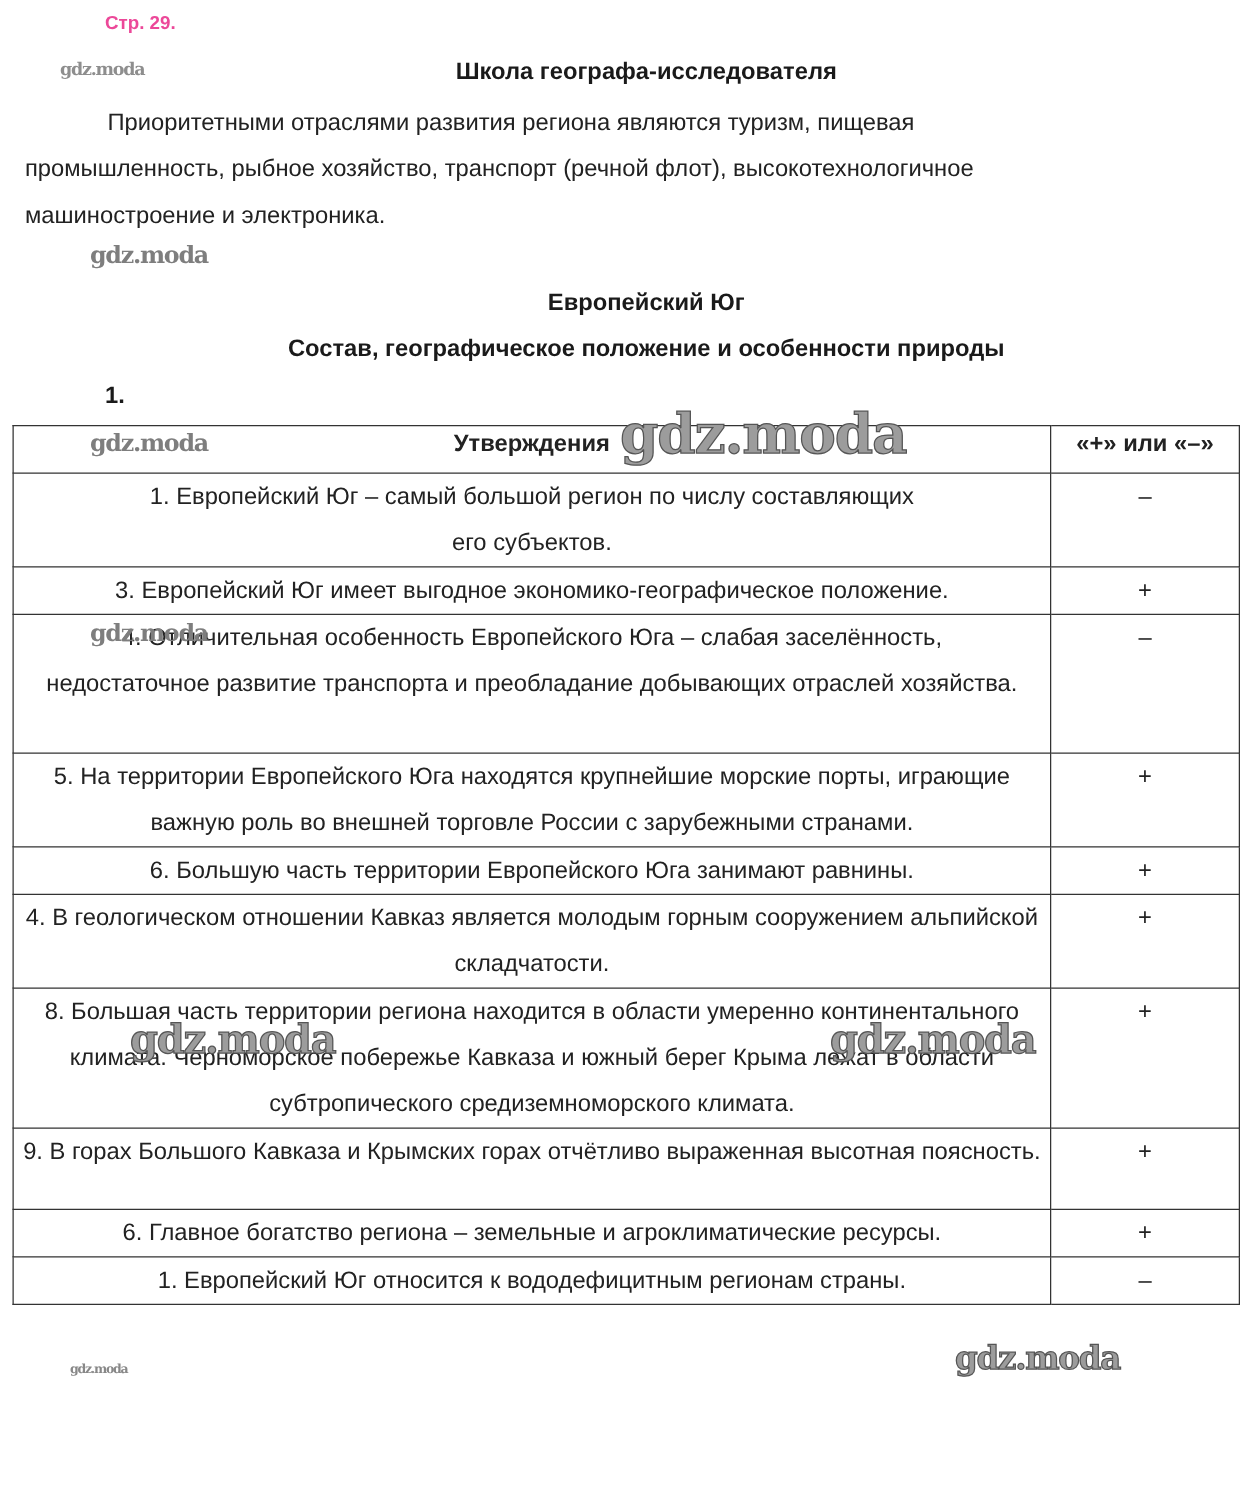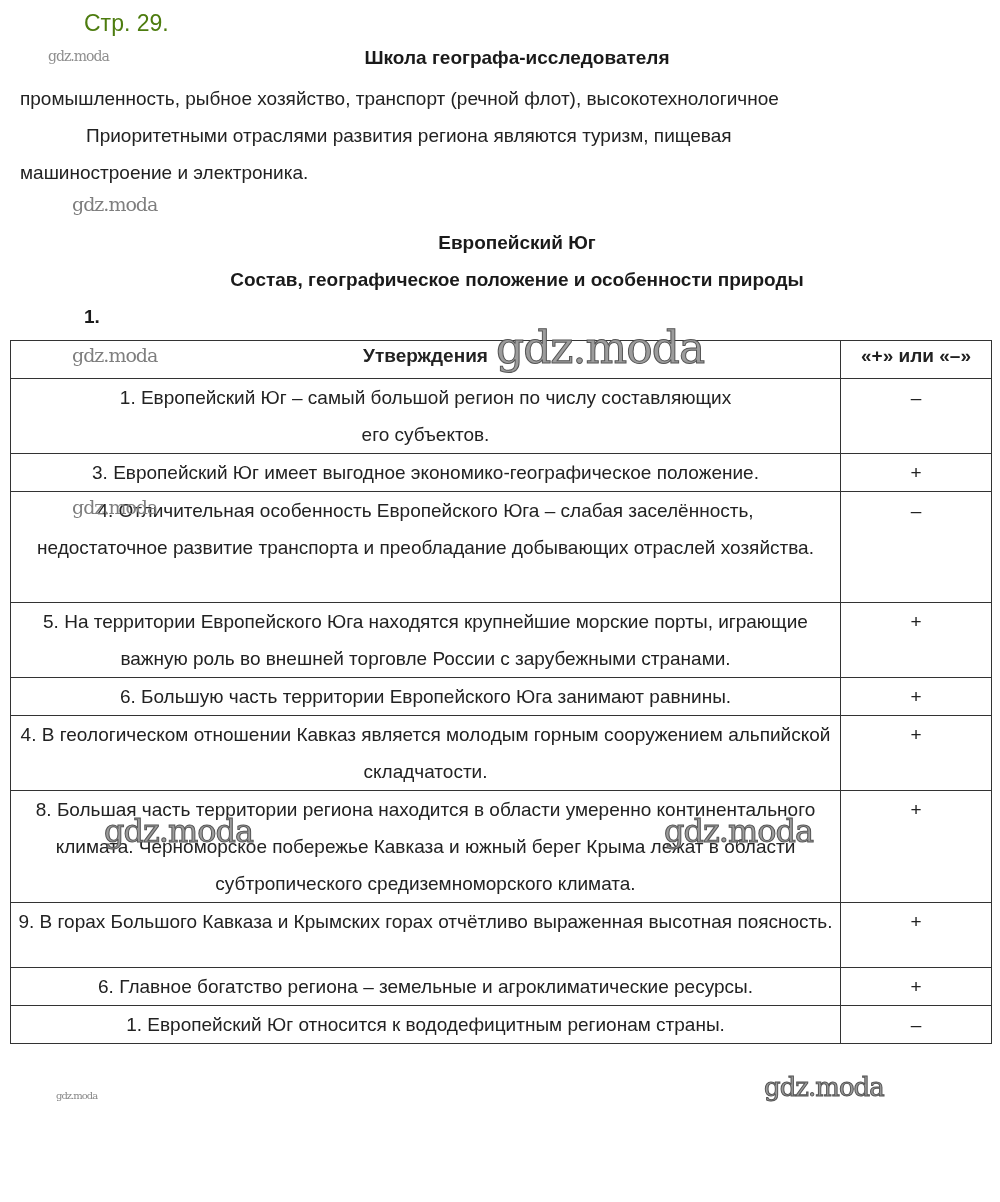--- a/index.html
+++ b/index.html
@@ -1,21 +1,21 @@
 <!DOCTYPE html>
 <html><head>
   <meta charset="utf-8">
   <style>
     html, body { margin: 0; padding: 0; background: #ffffff; }
     body {
       width: 1000px; height: 1202px; position: relative; overflow: hidden;
       font-family: "Liberation Sans", sans-serif; color: #222222;
     }
     .abs { position: absolute; white-space: nowrap; }
-    .page-num { left: 84px; top: 10px; font-size: 23px; font-weight: normal; color: #4d7c0f; }
+    .page-num { left: 84px; top: 10px; font-size: 15px; font-weight: bold; color: #ec4899; }
     .section-title { left: 0; width: 1034px; top: 47px; text-align: center; font-size: 19px; font-weight: bold; color: #1a1a1a; }
     .para { left: 20px; top: 80px; width: 900px; font-size: 19px; line-height: 37px; white-space: normal; }
     .para .line { display: block; white-space: nowrap; }
     .para .line.indent { padding-left: 66px; }
     .region-title { left: 0; width: 1034px; top: 232px; text-align: center; font-size: 19px; font-weight: bold; color: #1a1a1a; }
     .subsection-title { left: 0; width: 1034px; top: 269px; text-align: center; font-size: 19px; font-weight: bold; color: #1a1a1a; }
     .task-num { left: 84px; top: 306px; font-size: 19px; font-weight: bold; color: #1a1a1a; }
 
     table.statements {
       position: absolute; left: 10px; top: 340px; width: 981px;
@@ -25,35 +25,35 @@
     table.statements td, table.statements th {
       border: 1.5px solid #333333; padding: 0; vertical-align: top; text-align: center;
       line-height: 37px;
     }
     table.statements th { font-weight: bold; height: 37px; line-height: 30px; }
     col.c1 { width: 830px; }
     col.c2 { width: 151px; }
     .stmt-text { display: block; padding: 0 6px; }
     .mark { display: block; }
 
-    .wm { position: absolute; font-family: "DejaVu Serif", serif; font-weight: normal; color: #8a8a8a; white-space: nowrap; letter-spacing: -1px; pointer-events: none; }
+    .wm { position: absolute; font-family: "DejaVu Serif", serif; font-weight: bold; color: #8a8a8a; white-space: nowrap; letter-spacing: -1px; pointer-events: none; }
     .wm.big { font-size: 44px; color: #9c9c9c; -webkit-text-stroke: 1px #555; }
     .wm.med { font-size: 19px; color: #7e7e7e; }
     .wm.small { font-size: 14px; color: #8e8e8e; }
     .wm.tiny { font-size: 10px; color: #888; }
   </style>
 </head>
 <body>
 
 <div class="abs page-num">Стр. 29.</div>
 <div class="abs section-title">Школа географа-исследователя</div>
 
 <div class="abs para">
+  <span class="line indent">Приоритетными отраслями развития региона являются туризм, пищевая</span>
   <span class="line">промышленность, рыбное хозяйство, транспорт (речной флот), высокотехнологичное</span>
-  <span class="line indent">Приоритетными отраслями развития региона являются туризм, пищевая</span>
   <span class="line">машиностроение и электроника.</span>
 </div>
 
 <div class="abs region-title">Европейский Юг</div>
 <div class="abs subsection-title">Состав, географическое положение и особенности природы</div>
 <div class="abs task-num">1.</div>
 
 <table class="statements">
   <colgroup>
       <col class="c1">

